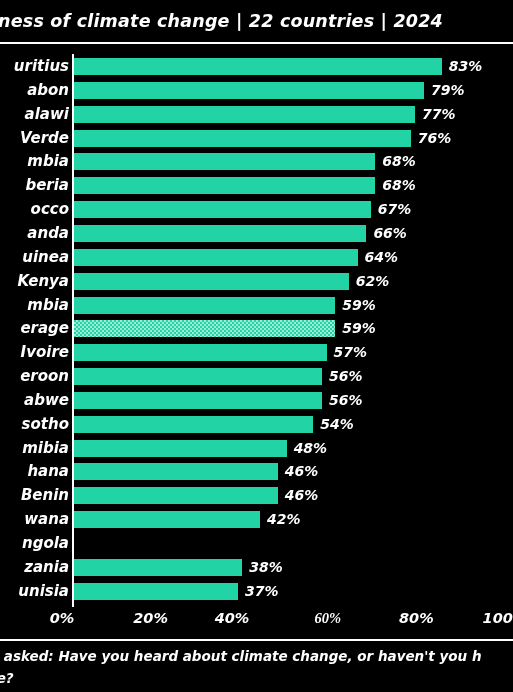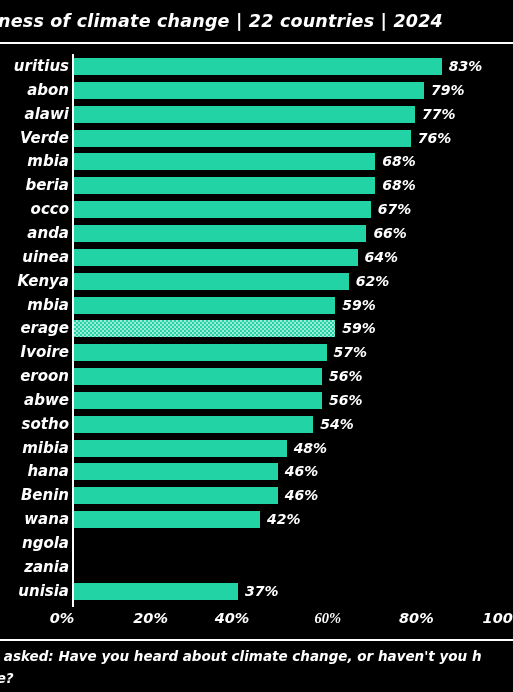--- a/index.html
+++ b/index.html
@@ -283,20 +283,24 @@
         <div class="bar-wrap">
           <div class="bar" style="width: 186.06px;"></div>
           <div class="bar-value">42%</div>
         </div>
       </div>
       <div class="row" style="top: 485px;">
         <div class="row-label">ngola</div>
       </div>
       <div class="row" style="top: 508.85px;">
         <div class="row-label">zania</div>
+        <div class="bar-wrap">
+          <div class="bar" style="width: 168.34px;"></div>
+          <div class="bar-value">38%</div>
+        </div>
       </div>
       <div class="row" style="top: 532.7px;">
         <div class="row-label">unisia</div>
         <div class="bar-wrap">
           <div class="bar" style="width: 163.91px;"></div>
           <div class="bar-value">37%</div>
         </div>
       </div>
     </div>
 </div>

